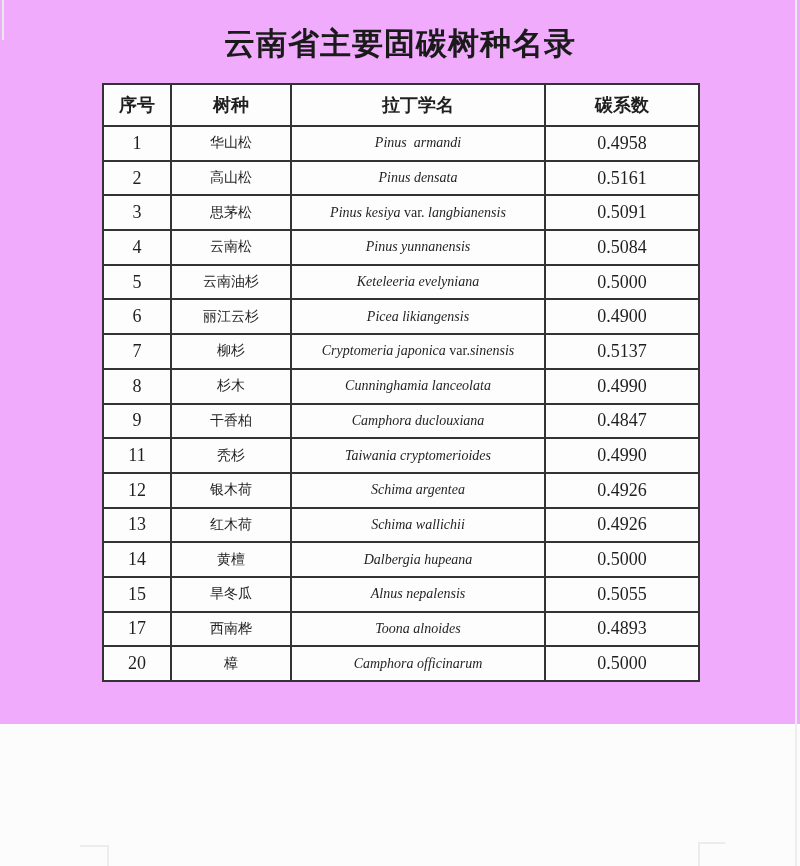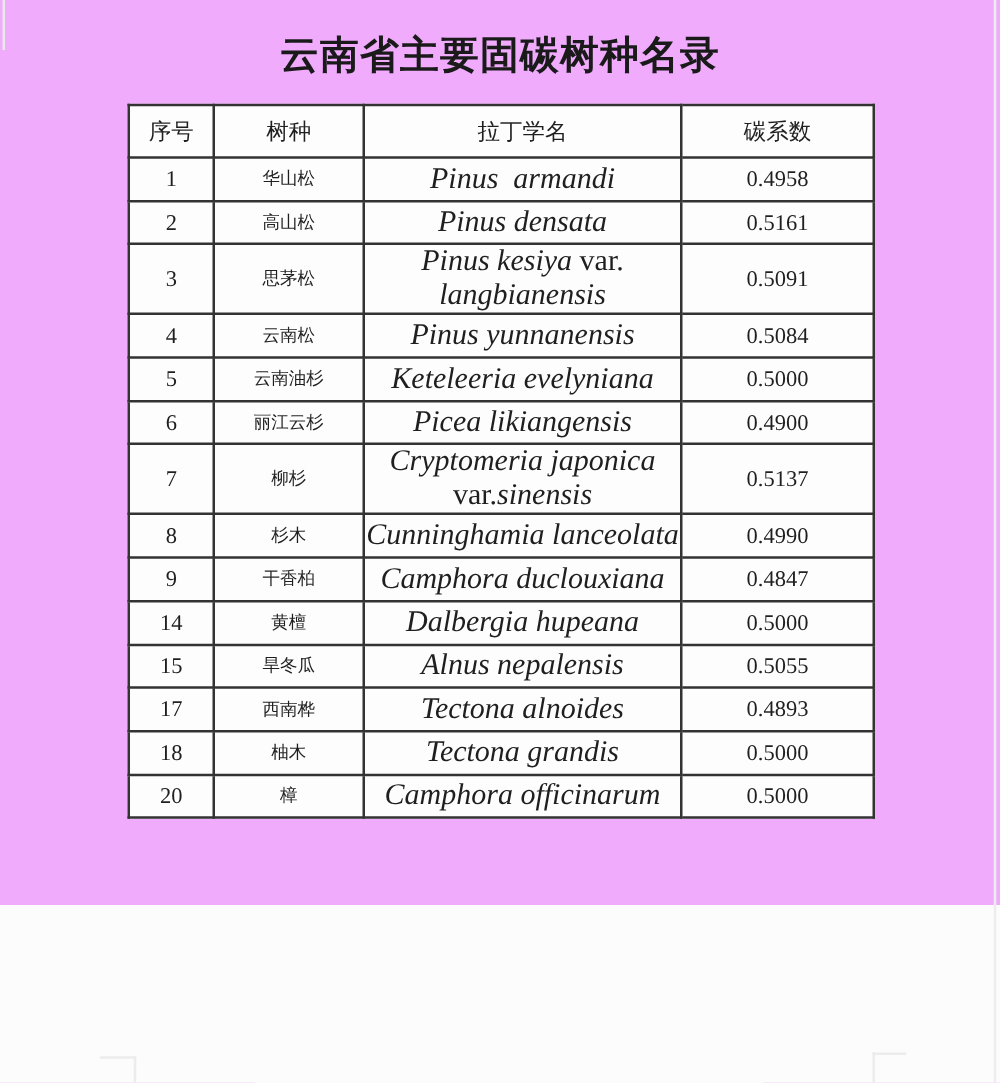--- a/index.html
+++ b/index.html
@@ -44,34 +44,34 @@
     text-align: center;
     vertical-align: middle;
     padding: 0;
     color: #1f1f1f;
     overflow: hidden;
   }
   .carbon-table thead tr { height: 42px; }
   .carbon-table tbody tr { height: 34.7px; }
   .carbon-table th {
     font-family: "Liberation Sans", "DejaVu Sans", sans-serif;
-    font-weight: 400;
+    font-weight: 700;
     font-size: 18px;
   }
   .cell-no, .cell-coef {
     font-family: "Liberation Serif", "DejaVu Serif", serif;
     font-size: 18px;
   }
   .cell-species {
     font-family: "Liberation Sans", "DejaVu Sans", sans-serif;
     font-size: 14px;
   }
   .cell-latin {
     font-family: "Liberation Serif", "DejaVu Serif", serif;
-    font-size: 24px;
+    font-size: 14px;
     white-space: pre-wrap;
   }
   .latin-italic { font-style: italic; }
   .latin-roman  { font-style: normal; }
 
   
   .edge-line-top-left {
     position: absolute;
     left: 2px; top: 0;
     width: 2px; height: 40px;
@@ -172,42 +172,54 @@
       <td class="cell-latin"><span class="latin-italic">Cunninghamia lanceolata</span></td>
       <td class="cell-coef">0.4990</td>
     </tr>
         <tr>
       <td class="cell-no">9</td>
       <td class="cell-species">干香柏</td>
       <td class="cell-latin"><span class="latin-italic">Camphora duclouxiana</span></td>
       <td class="cell-coef">0.4847</td>
     </tr>
         <tr>
+      <td class="cell-no">11</td>
+      <td class="cell-species">秃杉</td>
+      <td class="cell-latin"><span class="latin-italic">Taiwania cryptomerioides</span></td>
+      <td class="cell-coef">0.4990</td>
+    </tr>
+        <tr>
+      <td class="cell-no">12</td>
+      <td class="cell-species">银木荷</td>
+      <td class="cell-latin"><span class="latin-italic">Schima argentea</span></td>
+      <td class="cell-coef">0.4926</td>
+    </tr>
+        <tr>
+      <td class="cell-no">13</td>
+      <td class="cell-species">红木荷</td>
+      <td class="cell-latin"><span class="latin-italic">Schima wallichii</span></td>
+      <td class="cell-coef">0.4926</td>
+    </tr>
+        <tr>
       <td class="cell-no">14</td>
       <td class="cell-species">黄檀</td>
       <td class="cell-latin"><span class="latin-italic">Dalbergia hupeana</span></td>
       <td class="cell-coef">0.5000</td>
     </tr>
         <tr>
       <td class="cell-no">15</td>
       <td class="cell-species">旱冬瓜</td>
       <td class="cell-latin"><span class="latin-italic">Alnus nepalensis</span></td>
       <td class="cell-coef">0.5055</td>
     </tr>
         <tr>
       <td class="cell-no">17</td>
       <td class="cell-species">西南桦</td>
-      <td class="cell-latin"><span class="latin-italic">Tectona alnoides</span></td>
+      <td class="cell-latin"><span class="latin-italic">Toona alnoides</span></td>
       <td class="cell-coef">0.4893</td>
-    </tr>
-        <tr>
-      <td class="cell-no">18</td>
-      <td class="cell-species">柚木</td>
-      <td class="cell-latin"><span class="latin-italic">Tectona grandis</span></td>
-      <td class="cell-coef">0.5000</td>
     </tr>
         <tr>
       <td class="cell-no">20</td>
       <td class="cell-species">樟</td>
       <td class="cell-latin"><span class="latin-italic">Camphora officinarum</span></td>
       <td class="cell-coef">0.5000</td>
     </tr>
       </tbody>
   </table>
 

